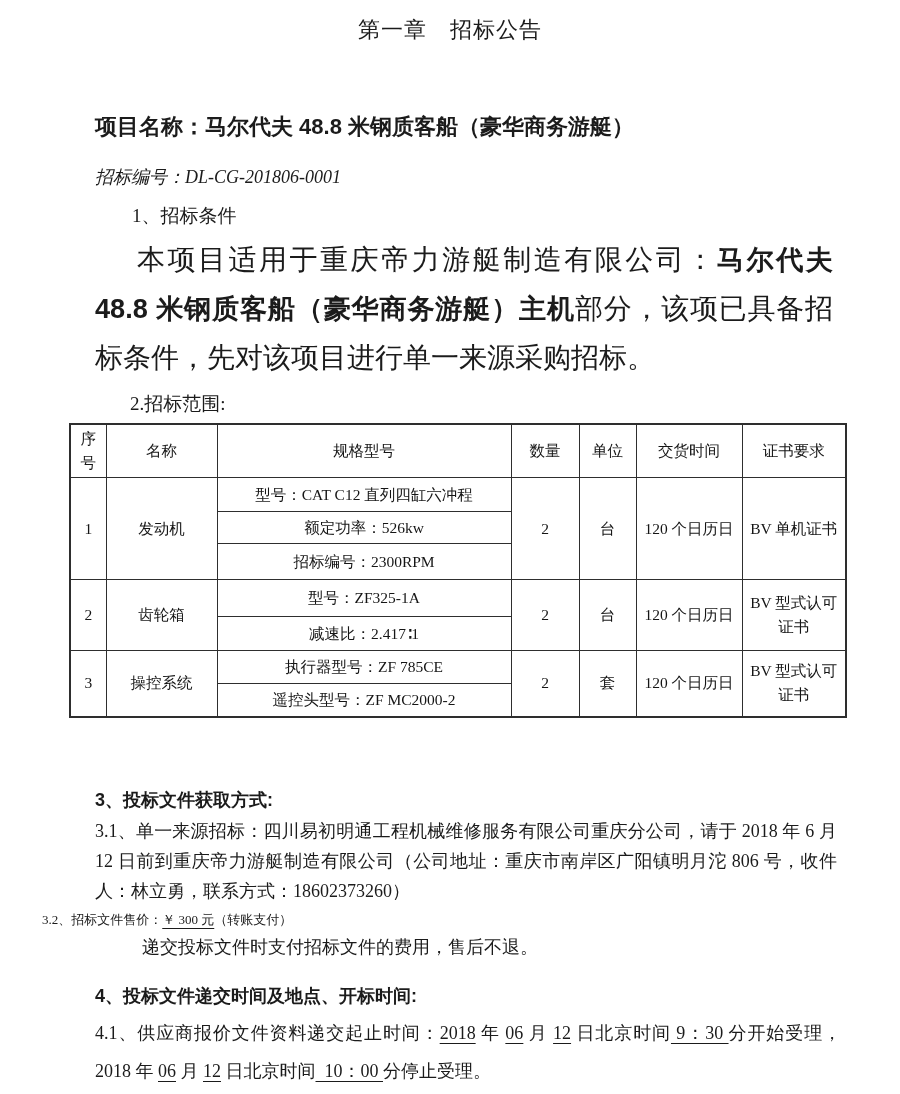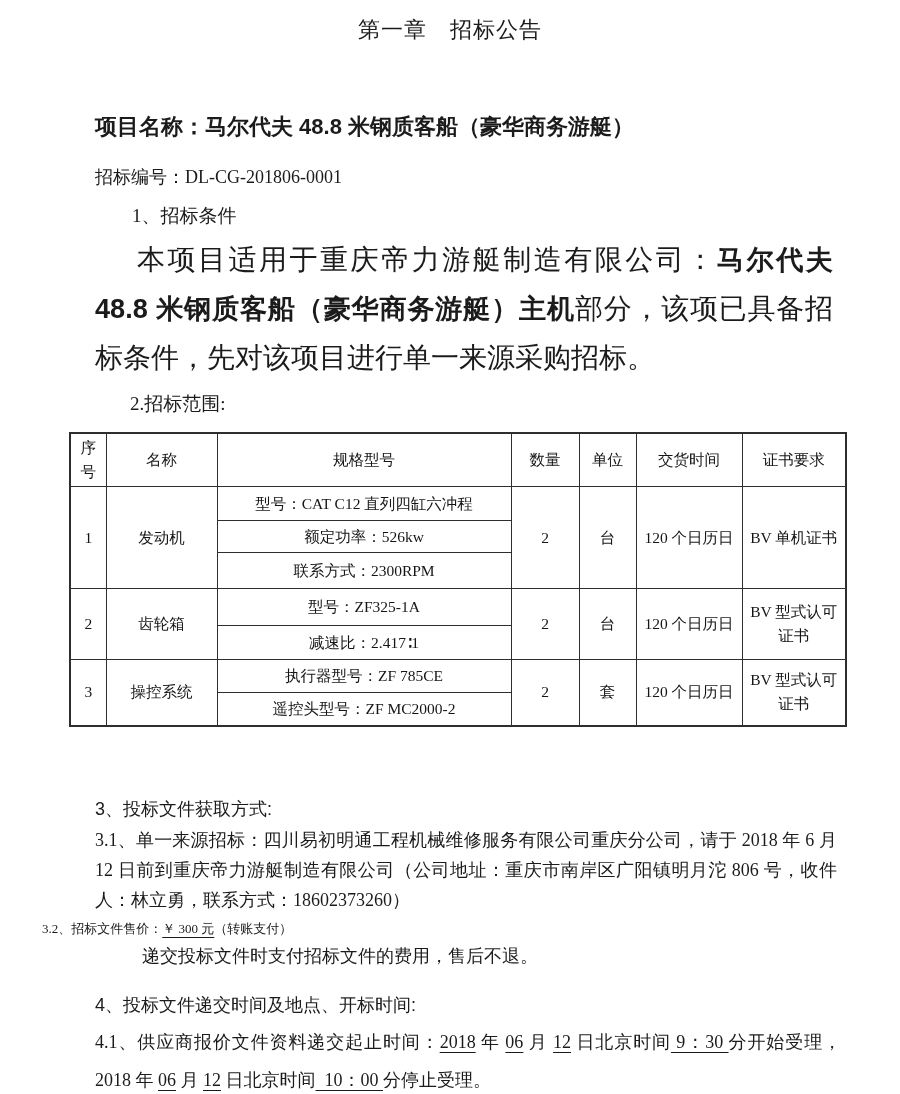--- a/index.html
+++ b/index.html
@@ -16,30 +16,30 @@
     text-align: center;
     font-size: 22px; line-height: 28px;
     letter-spacing: 1px;
   }
   .proj-heading {
     margin: 68px 60px 0 95px;
     font-family: "Liberation Sans", "DejaVu Sans", sans-serif;
     font-weight: 700;
     font-size: 22px; line-height: 30px;
   }
-  .tender-no { margin: 22px 0 12px 95px; font-size: 18px; line-height: 26px; }
+  .tender-no { margin: 22px 0 12px 95px; font-size: 18px; line-height: 26px; font-style: italic; }
   .sec-plain { margin: 13px 0 0 132px; font-size: 19px; line-height: 26px; }
   .para1 {
     margin: 6px 0 0 95px; width: 738px;
     font-size: 28px; line-height: 49px;
     text-align: justify; text-indent: 42px;
   }
   .sec-scope { margin: 9px 0 0 130px; font-size: 19px; line-height: 26px; }
 
-  .tablewrap { margin: 15px 0 0 69px; }
+  .tablewrap { margin: 6px 0 0 69px; }
   table.scope {
     border-collapse: collapse; table-layout: fixed;
     width: 776px;
     font-size: 15.5px; color: #151515;
   }
   table.scope th, table.scope td {
     border: 1px solid #2e2e2e;
     font-weight: 400;
     text-align: center; vertical-align: middle;
     padding: 2px 4px;
@@ -49,21 +49,21 @@
   table.scope { border: 2px solid #2e2e2e; }
   td.spec, th.spec-h { text-align: left; padding-left: 12px; }
   th.th-no { padding: 2px 8px; line-height: 21px; }
   .r46 { height: 46px; } .r34 { height: 34px; } .r32 { height: 32px; }
   .r36 { height: 36px; } .r37 { height: 37px; } .r33 { height: 33px; }
   td.cert { line-height: 26px; padding: 2px 8px; }
 
   .sec-bold {
     margin: 70px 0 0 95px;
     font-family: "Liberation Sans", "DejaVu Sans", sans-serif;
-    font-weight: 400;
+    font-weight: 700;
     font-size: 18px; line-height: 25px;
   }
   .sec-bold.s4 { margin-top: 24px; }
   .para31 {
     margin: 3px 12px 0 95px; width: 742px;
     font-size: 18px; line-height: 30px;
     text-align: justify;
   }
   .line18 { margin: 1px 0 0 42px; width: 746px; font-size: 13px; line-height: 25px; }
   .note-line { margin: 3px 0 0 142px; font-size: 18px; line-height: 25px; }
@@ -125,21 +125,21 @@
           <td class="spec">型号：CAT C12 直列四缸六冲程</td>
           <td rowspan="3">2</td>
           <td rowspan="3">台</td>
           <td rowspan="3">120 个日历日</td>
           <td rowspan="3" class="cert">BV 单机证书</td>
         </tr>
         <tr class="r32">
           <td class="spec">额定功率：526kw</td>
         </tr>
         <tr class="r36">
-          <td class="spec">联系方式：2300RPM</td>
+          <td class="spec">招标编号：2300RPM</td>
         </tr>
 
         <tr class="r37">
           <td rowspan="2">2</td>
           <td rowspan="2">齿轮箱</td>
           <td class="spec">型号：ZF325-1A</td>
           <td rowspan="2">2</td>
           <td rowspan="2">台</td>
           <td rowspan="2">120 个日历日</td>
           <td rowspan="2" class="cert">BV 型式认可证书</td>

